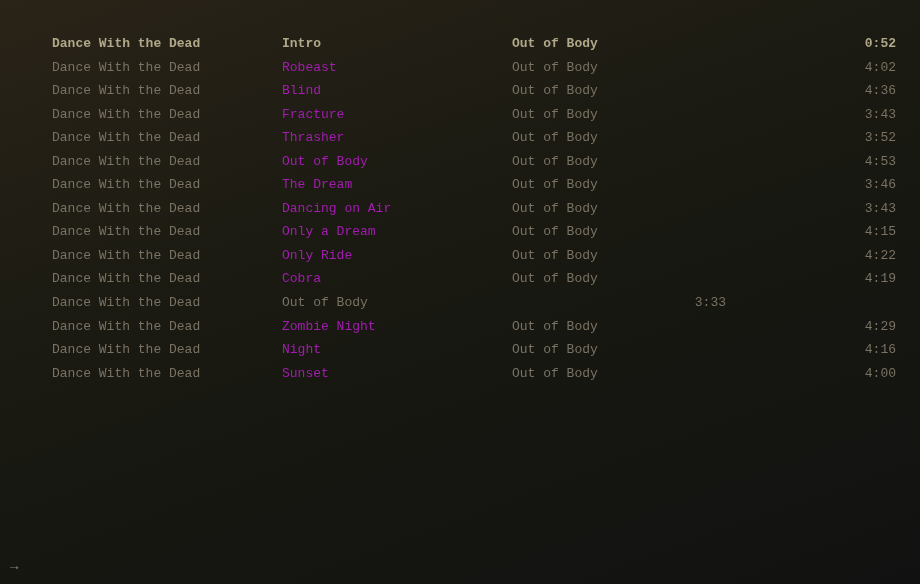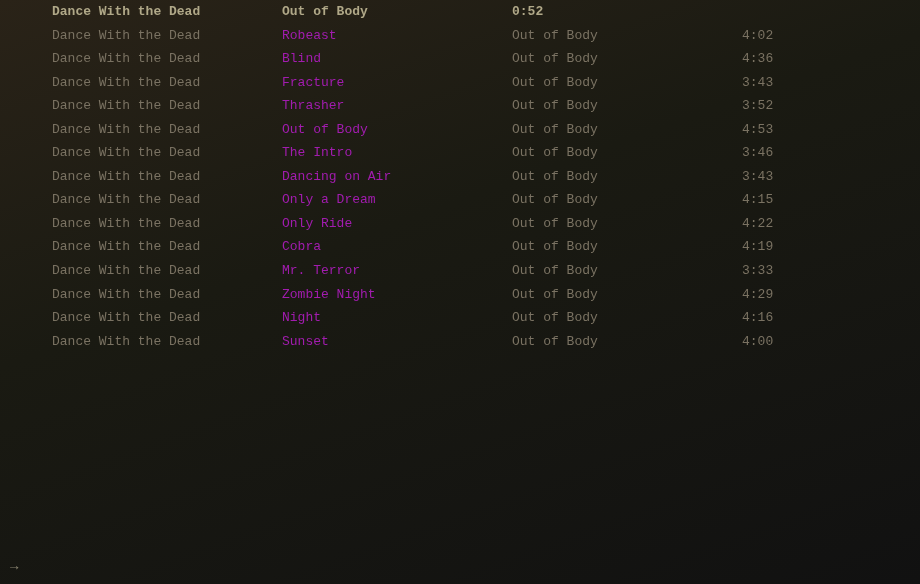--- a/index.html
+++ b/index.html
@@ -15,20 +15,21 @@
       font-family: 'Courier New', Courier, monospace;
       font-size: 13px;
       color: #8a8470;
       overflow: hidden;
       position: relative;
     }
 
     .track-list {
       width: 100%;
       padding: 0;
+      margin-top: 32px;
     }
 
     .track-row {
       display: grid;
       grid-template-columns: 230px 230px 230px 1fr;
       padding: 3px 8px 3px 52px;
       line-height: 1.35;
     }
 
     .track-row:first-child .track-title {
@@ -57,39 +58,40 @@
 
     .track-title {
       color: #a21caf;
     }
 
     .track-album {
       color: #7a7262;
     }
 
     .track-duration {
-      text-align: left;
+      text-align: right;
       color: #7a7262;
       padding-right: 16px;
     }
 
     .arrow-indicator {
       position: absolute;
       bottom: 10px;
       left: 10px;
       color: #8a8470;
       font-size: 14px;
     }
   </style>
 </head>
 <body>
 
 <div class="track-list" id="track-list-container">
 <div class="track-row">
       <div class="track-artist">Dance With the Dead</div>
+      <div class="track-title">Intro</div>
       <div class="track-album">Out of Body</div>
       <div class="track-duration">0:52</div>
     </div>
     <div class="track-row">
       <div class="track-artist">Dance With the Dead</div>
       <div class="track-title">Robeast</div>
       <div class="track-album">Out of Body</div>
       <div class="track-duration">4:02</div>
     </div>
     <div class="track-row">
@@ -111,21 +113,21 @@
       <div class="track-duration">3:52</div>
     </div>
     <div class="track-row">
       <div class="track-artist">Dance With the Dead</div>
       <div class="track-title">Out of Body</div>
       <div class="track-album">Out of Body</div>
       <div class="track-duration">4:53</div>
     </div>
     <div class="track-row">
       <div class="track-artist">Dance With the Dead</div>
-      <div class="track-title">The Intro</div>
+      <div class="track-title">The Dream</div>
       <div class="track-album">Out of Body</div>
       <div class="track-duration">3:46</div>
     </div>
     <div class="track-row">
       <div class="track-artist">Dance With the Dead</div>
       <div class="track-title">Dancing on Air</div>
       <div class="track-album">Out of Body</div>
       <div class="track-duration">3:43</div>
     </div>
     <div class="track-row">
@@ -141,21 +143,20 @@
       <div class="track-duration">4:22</div>
     </div>
     <div class="track-row">
       <div class="track-artist">Dance With the Dead</div>
       <div class="track-title">Cobra</div>
       <div class="track-album">Out of Body</div>
       <div class="track-duration">4:19</div>
     </div>
     <div class="track-row">
       <div class="track-artist">Dance With the Dead</div>
-      <div class="track-title">Mr. Terror</div>
       <div class="track-album">Out of Body</div>
       <div class="track-duration">3:33</div>
     </div>
     <div class="track-row">
       <div class="track-artist">Dance With the Dead</div>
       <div class="track-title">Zombie Night</div>
       <div class="track-album">Out of Body</div>
       <div class="track-duration">4:29</div>
     </div>
     <div class="track-row">

